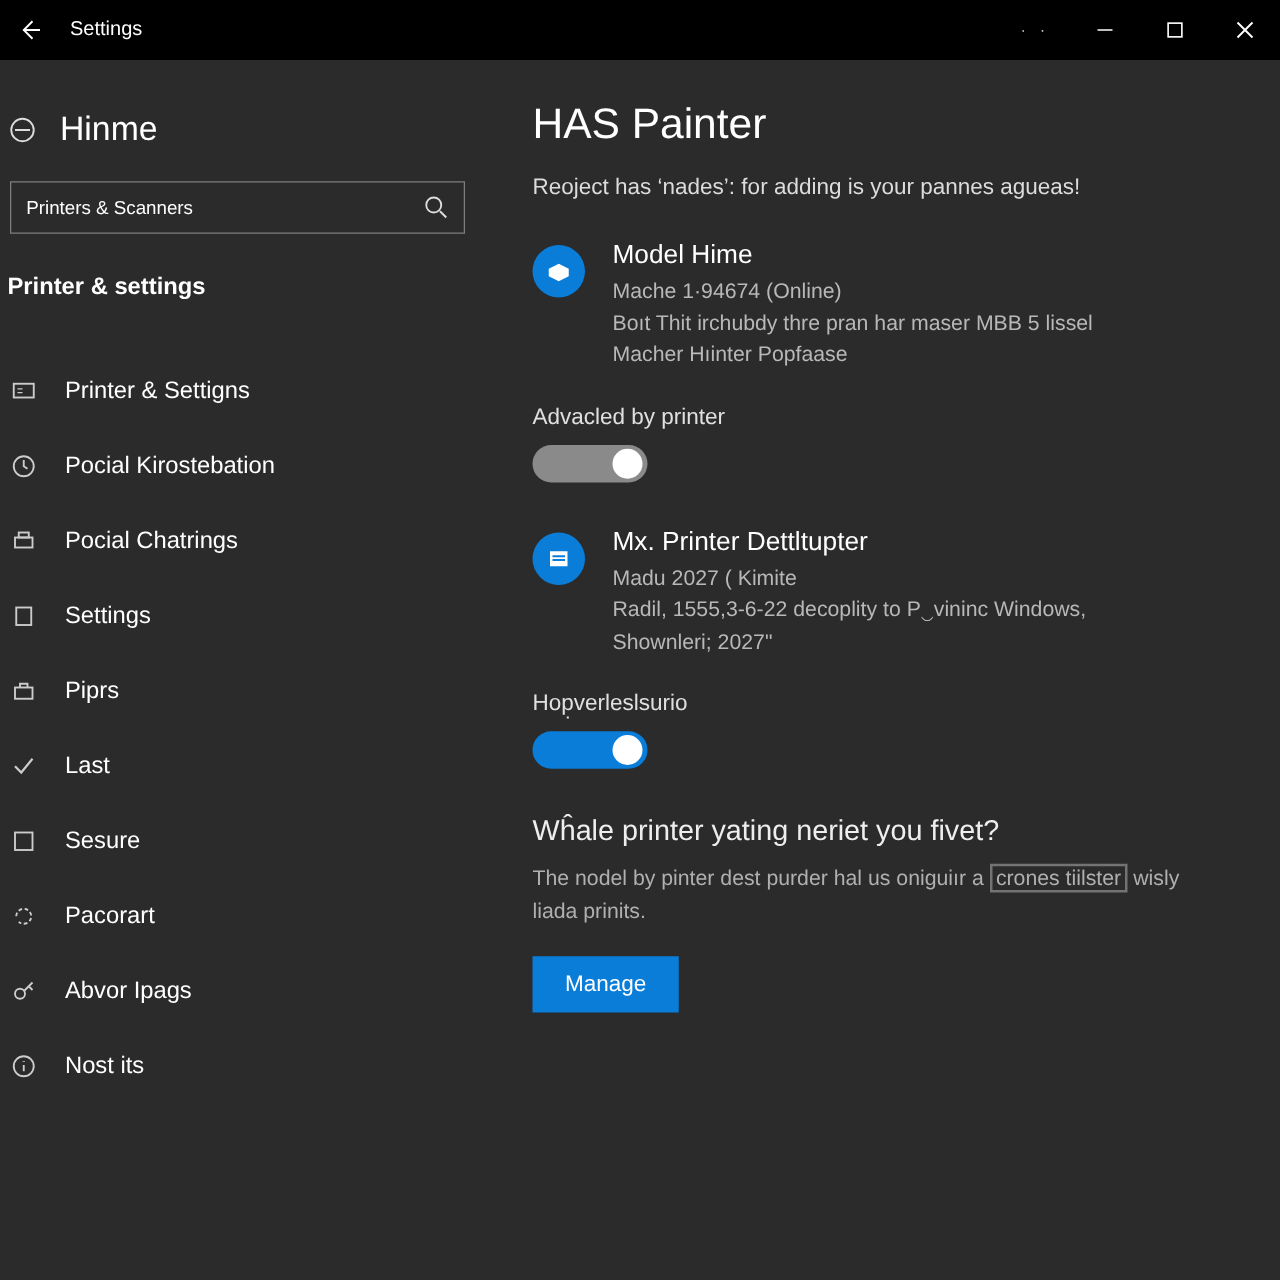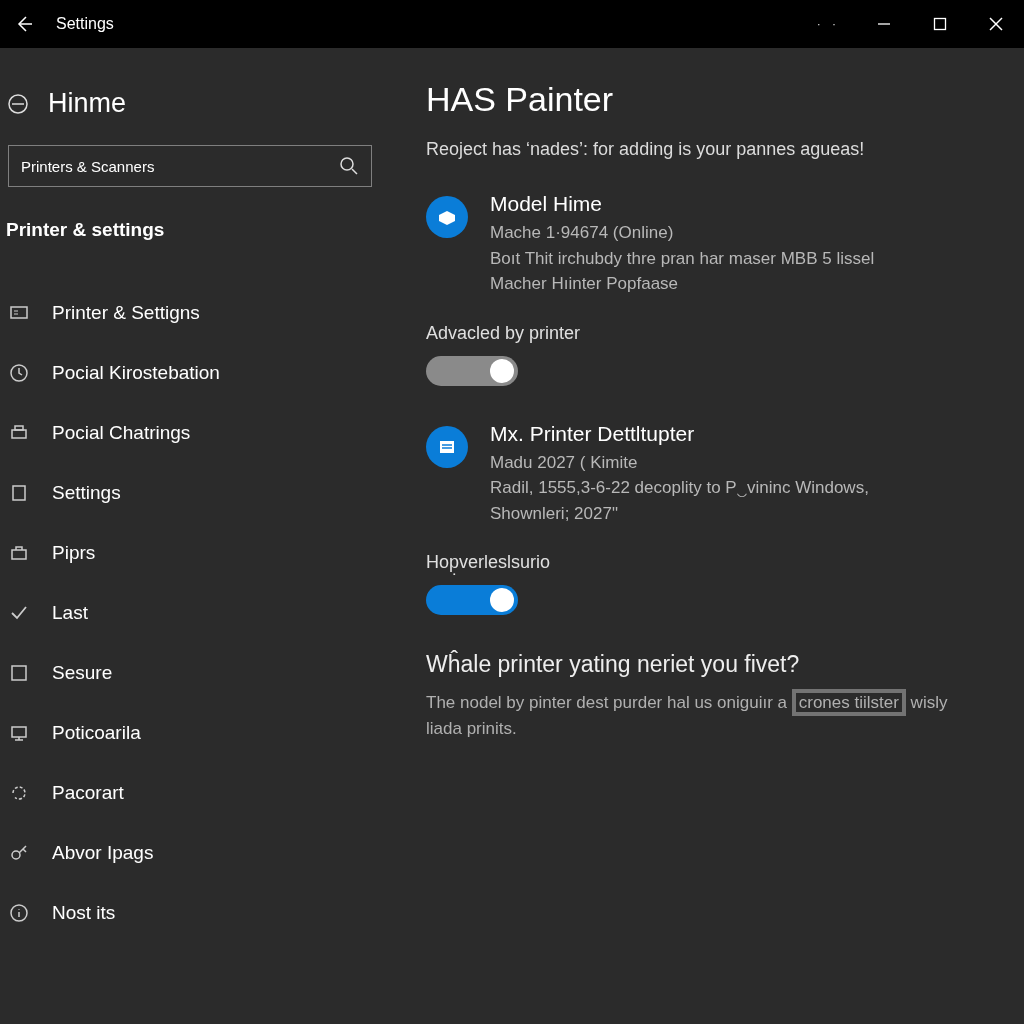--- a/index.html
+++ b/index.html
@@ -96,21 +96,21 @@
 }
 .toggle.on { background: #0a7dd8; }
 .toggle .thumb {
   position: absolute; top: 3px; width: 24px; height: 24px;
   border-radius: 50%; background: #fff;
 }
 .toggle .thumb { right: 4px; }
 .section-h { font-size: 23px; font-weight: 400; margin: 22px 0 12px 0; color:#eee; }
 .section-p { font-size: 17px; color: #b0b0b0; line-height: 1.55; margin-bottom: 22px; max-width: 560px; }
 .highlight-box {
-  border: 4px solid #737373;
+  border: 2px solid #737373;
   padding: 0 3px; display:inline;
 }
 .manage-btn {
   display: inline-block;
   background: #0a7dd8; color: #fff;
   padding: 12px 26px; font-size: 18px;
   border: 0; cursor: pointer;
 }
 svg { display:block; }
 </style>
@@ -229,30 +229,20 @@
         <span class="n-icon">
             <svg width="20" height="20" viewBox="0 0 20 20">
               <rect x="3" y="3" width="14" height="14" stroke="#ccc" stroke-width="1.5" fill="none"></rect>
             </svg>
           </span>
         <span>Sesure</span>
       </li>
       <li>
         <span class="n-icon">
             <svg width="20" height="20" viewBox="0 0 20 20">
-              <rect x="3" y="4" width="14" height="10" stroke="#ccc" stroke-width="1.5" fill="none"></rect>
-              <line x1="10" y1="14" x2="10" y2="17" stroke="#ccc" stroke-width="1.5"></line>
-              <line x1="6" y1="17" x2="14" y2="17" stroke="#ccc" stroke-width="1.5"></line>
-            </svg>
-          </span>
-        <span>Poticoarila</span>
-      </li>
-      <li>
-        <span class="n-icon">
-            <svg width="20" height="20" viewBox="0 0 20 20">
               <path d="M4 10 a6 6 0 1 1 2 4.5" stroke="#ccc" stroke-width="1.5" fill="none" stroke-dasharray="3 2"></path>
             </svg>
           </span>
         <span>Pacorart</span>
       </li>
       <li>
         <span class="n-icon">
             <svg width="20" height="20" viewBox="0 0 20 20">
               <circle cx="7" cy="12" r="4" stroke="#ccc" stroke-width="1.5" fill="none"></circle>
               <path d="M10 10 L17 3 M14 6 L17 9" stroke="#ccc" stroke-width="1.5" fill="none"></path>
@@ -315,14 +305,15 @@
     <div class="setting-label">Hop̣verleslsurio</div>
     <div class="toggle on">
       <div class="thumb"></div>
     </div>
 
     <h2 class="section-h">Wĥale printer yating neriet you fivet?</h2>
     <p class="section-p">
       <span>The nodel by pinter dest purder hal us oniguiır a </span><span class="highlight-box">crones tiilster</span><span> wisly liada prinits.</span>
     </p>
 
+    <button class="manage-btn">Manage</button>
   </div>
 </div>
 
 </body></html>

